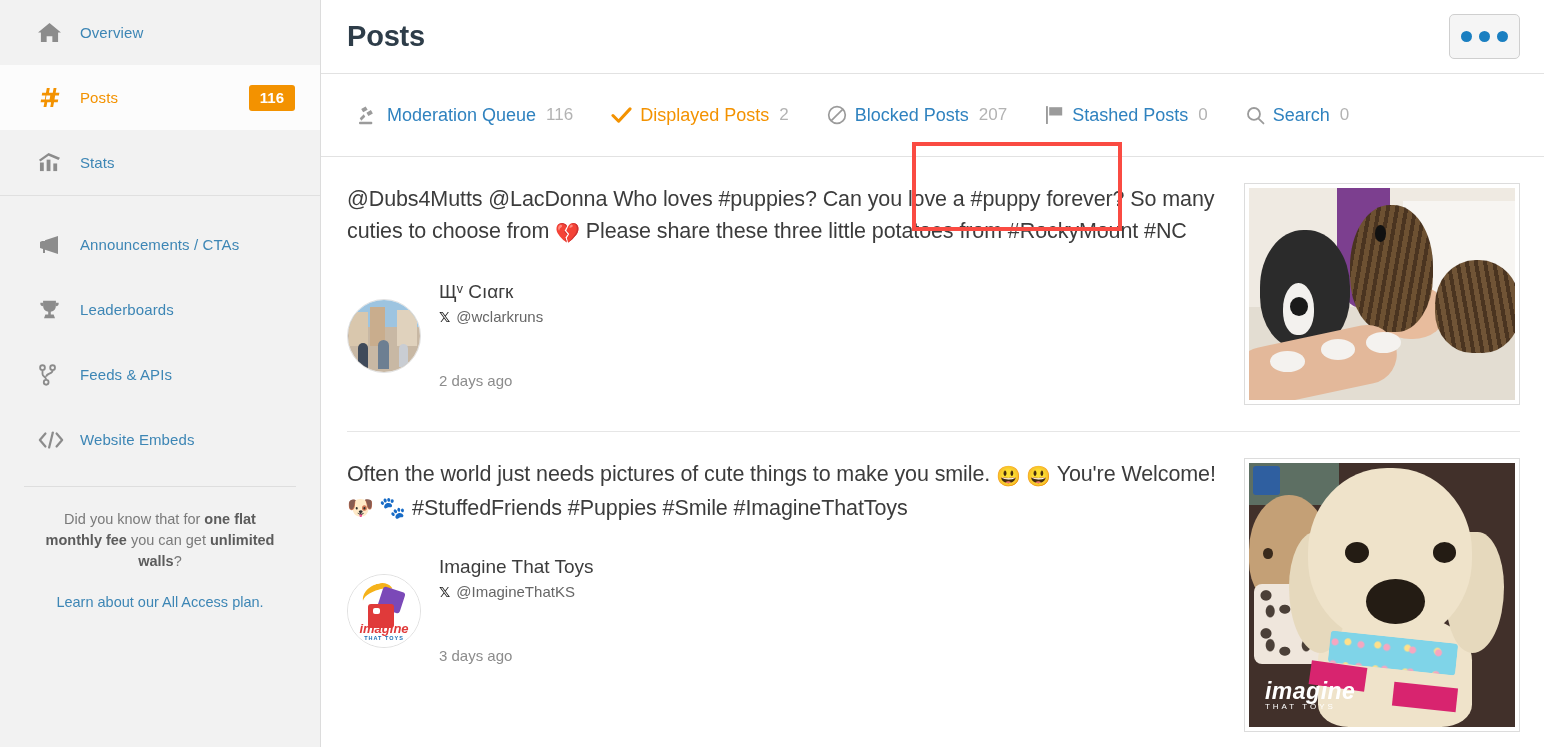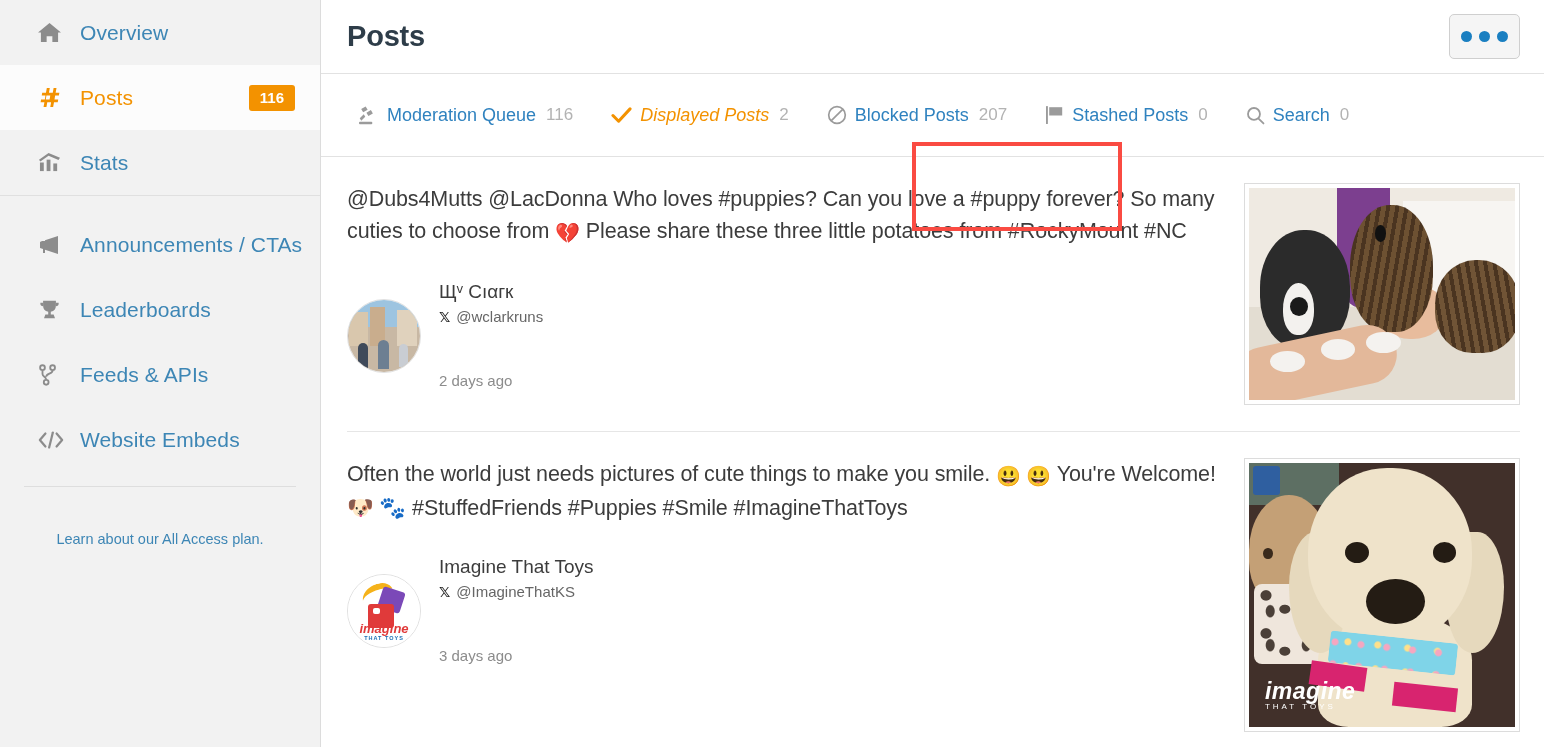--- a/index.html
+++ b/index.html
@@ -32,21 +32,21 @@
   }
   .nav-item .ico {
     width: 42px;
     flex: 0 0 42px;
     display: flex;
     align-items: center;
     color: #8c8c8c;
     font-size: 20px;
   }
   .nav-item .label {
-    font-size: 21px;
+    font-size: 15px;
     color: #3d86b5;
     letter-spacing: .1px;
   }
   .nav-item.active { background: #fcfcfc; }
   .nav-item.active .label { color: #f39200; }
   .nav-item.active .ico { color: #f39200; }
   .nav-item .badge {
     position: absolute;
     right: 25px;
     background: #f39200;
@@ -139,21 +139,21 @@
     cursor: pointer;
     white-space: nowrap;
   }
   .tab .tico {
     display: flex; align-items: center;
     color: #9b9b9b;
     font-size: 19px;
   }
   .tab .tlabel { font-size: 18px; color: #2f82bf; }
   .tab .tcount { font-size: 17px; color: #b3b3b3; margin-left: 2px; }
-  .tab.active .tlabel { color: #f39200; font-style: italic; }
+  .tab.active .tlabel { color: #f39200; }
   .tab.active .tico { color: #f39200; }
   .highlight-box {
     position: absolute;
     left: 591px;
     top: 68px;
     width: 210px;
     height: 89px;
     border: 4px solid #fa4b42;
     pointer-events: none;
   }
@@ -385,20 +385,21 @@
             </svg>
         </span>
         <span class="label">Website Embeds</span>
       </div>
 
     </div>
 
     <div class="nav-sep"></div>
 
     <div class="promo">
+      <p><span>Did you know that for </span><b>one flat monthly fee</b><span> you can get </span><b>unlimited walls</b><span>?</span></p>
       <a href="#">Learn about our All Access plan.</a>
     </div>
 
   </aside>
 
   <main class="main">
 
     <div class="main-head">
       <div class="page-title">Posts</div>
       <div class="dots-btn">

